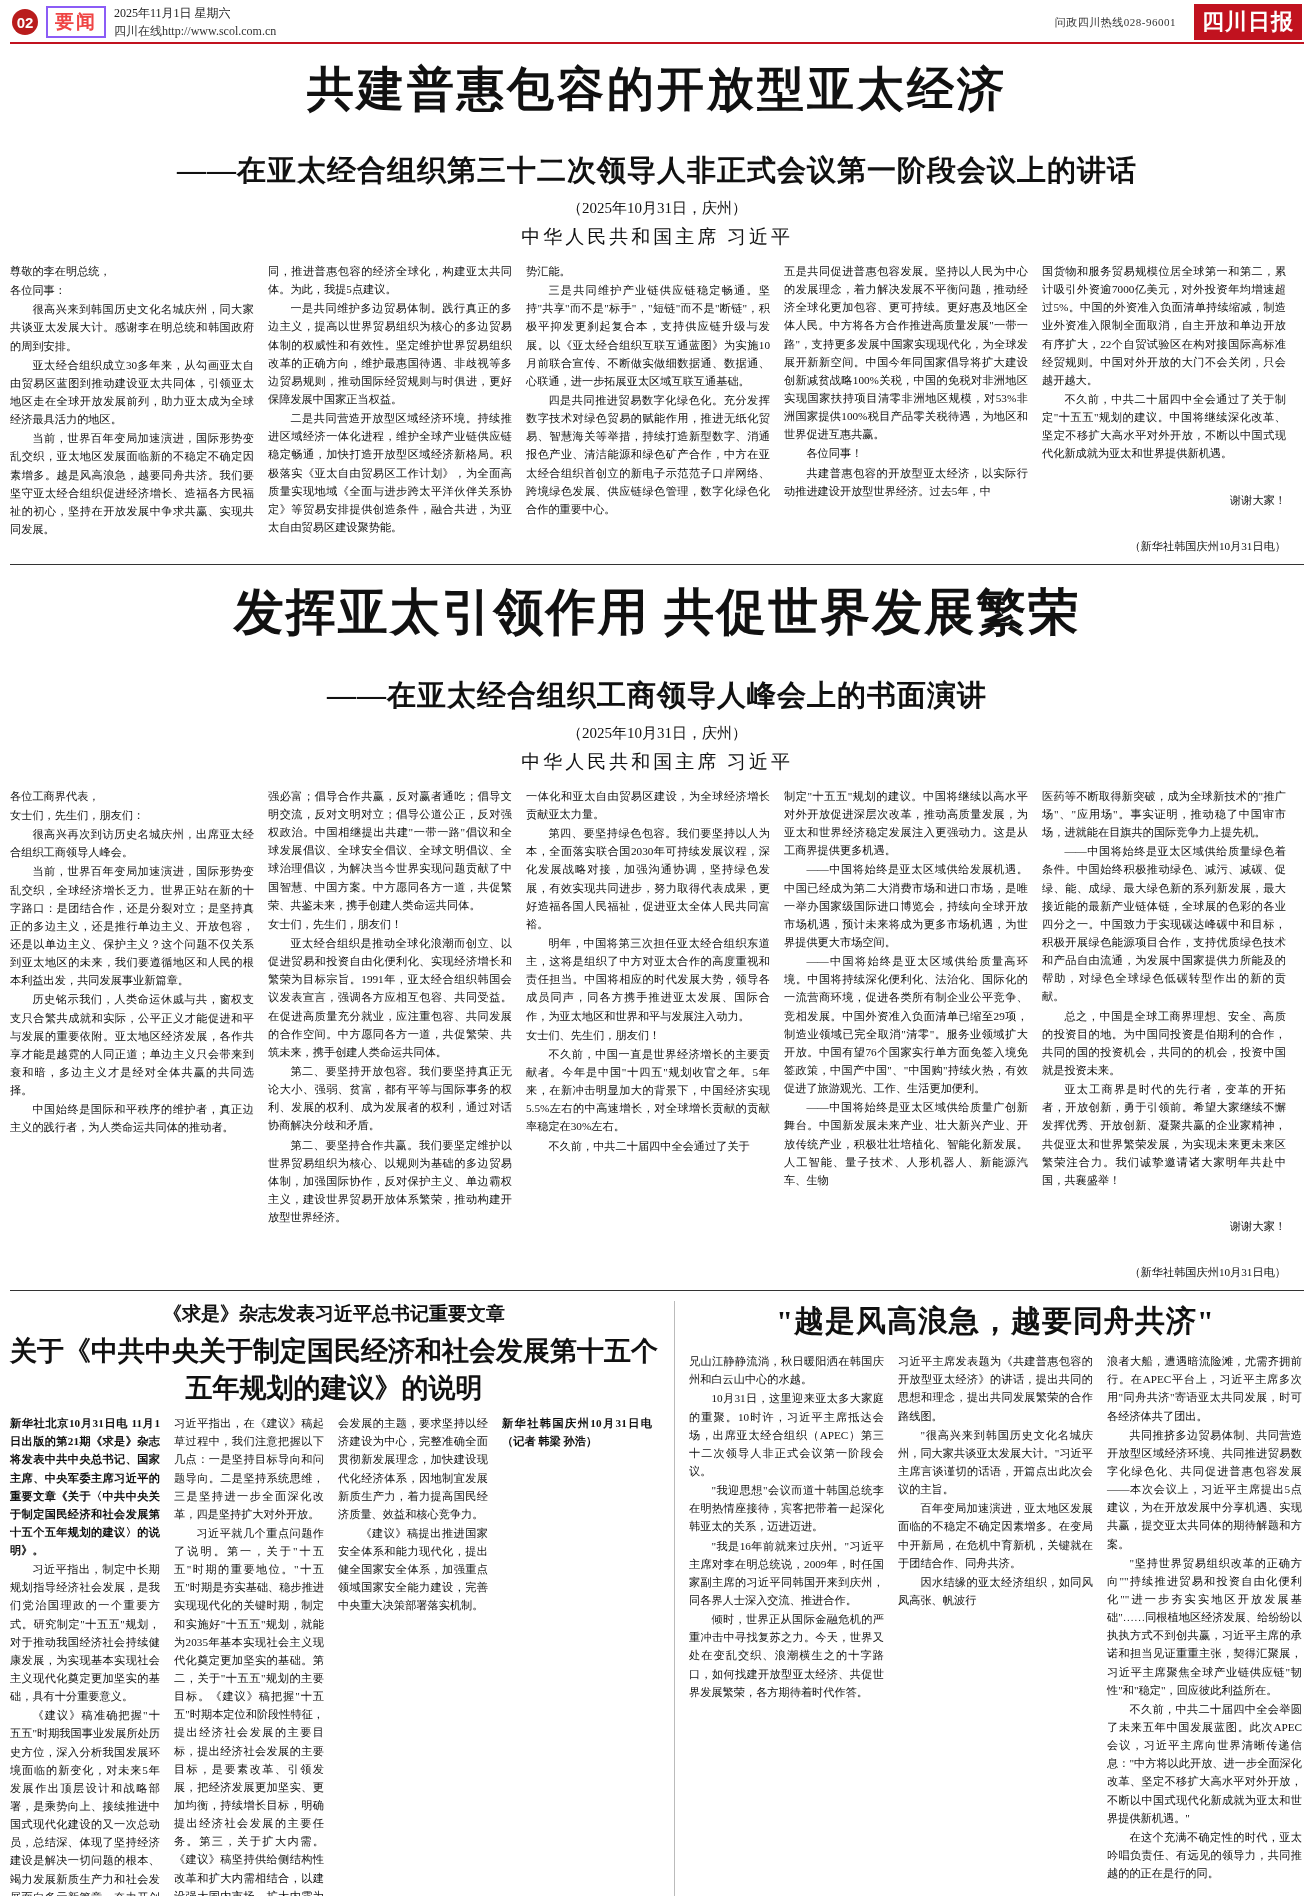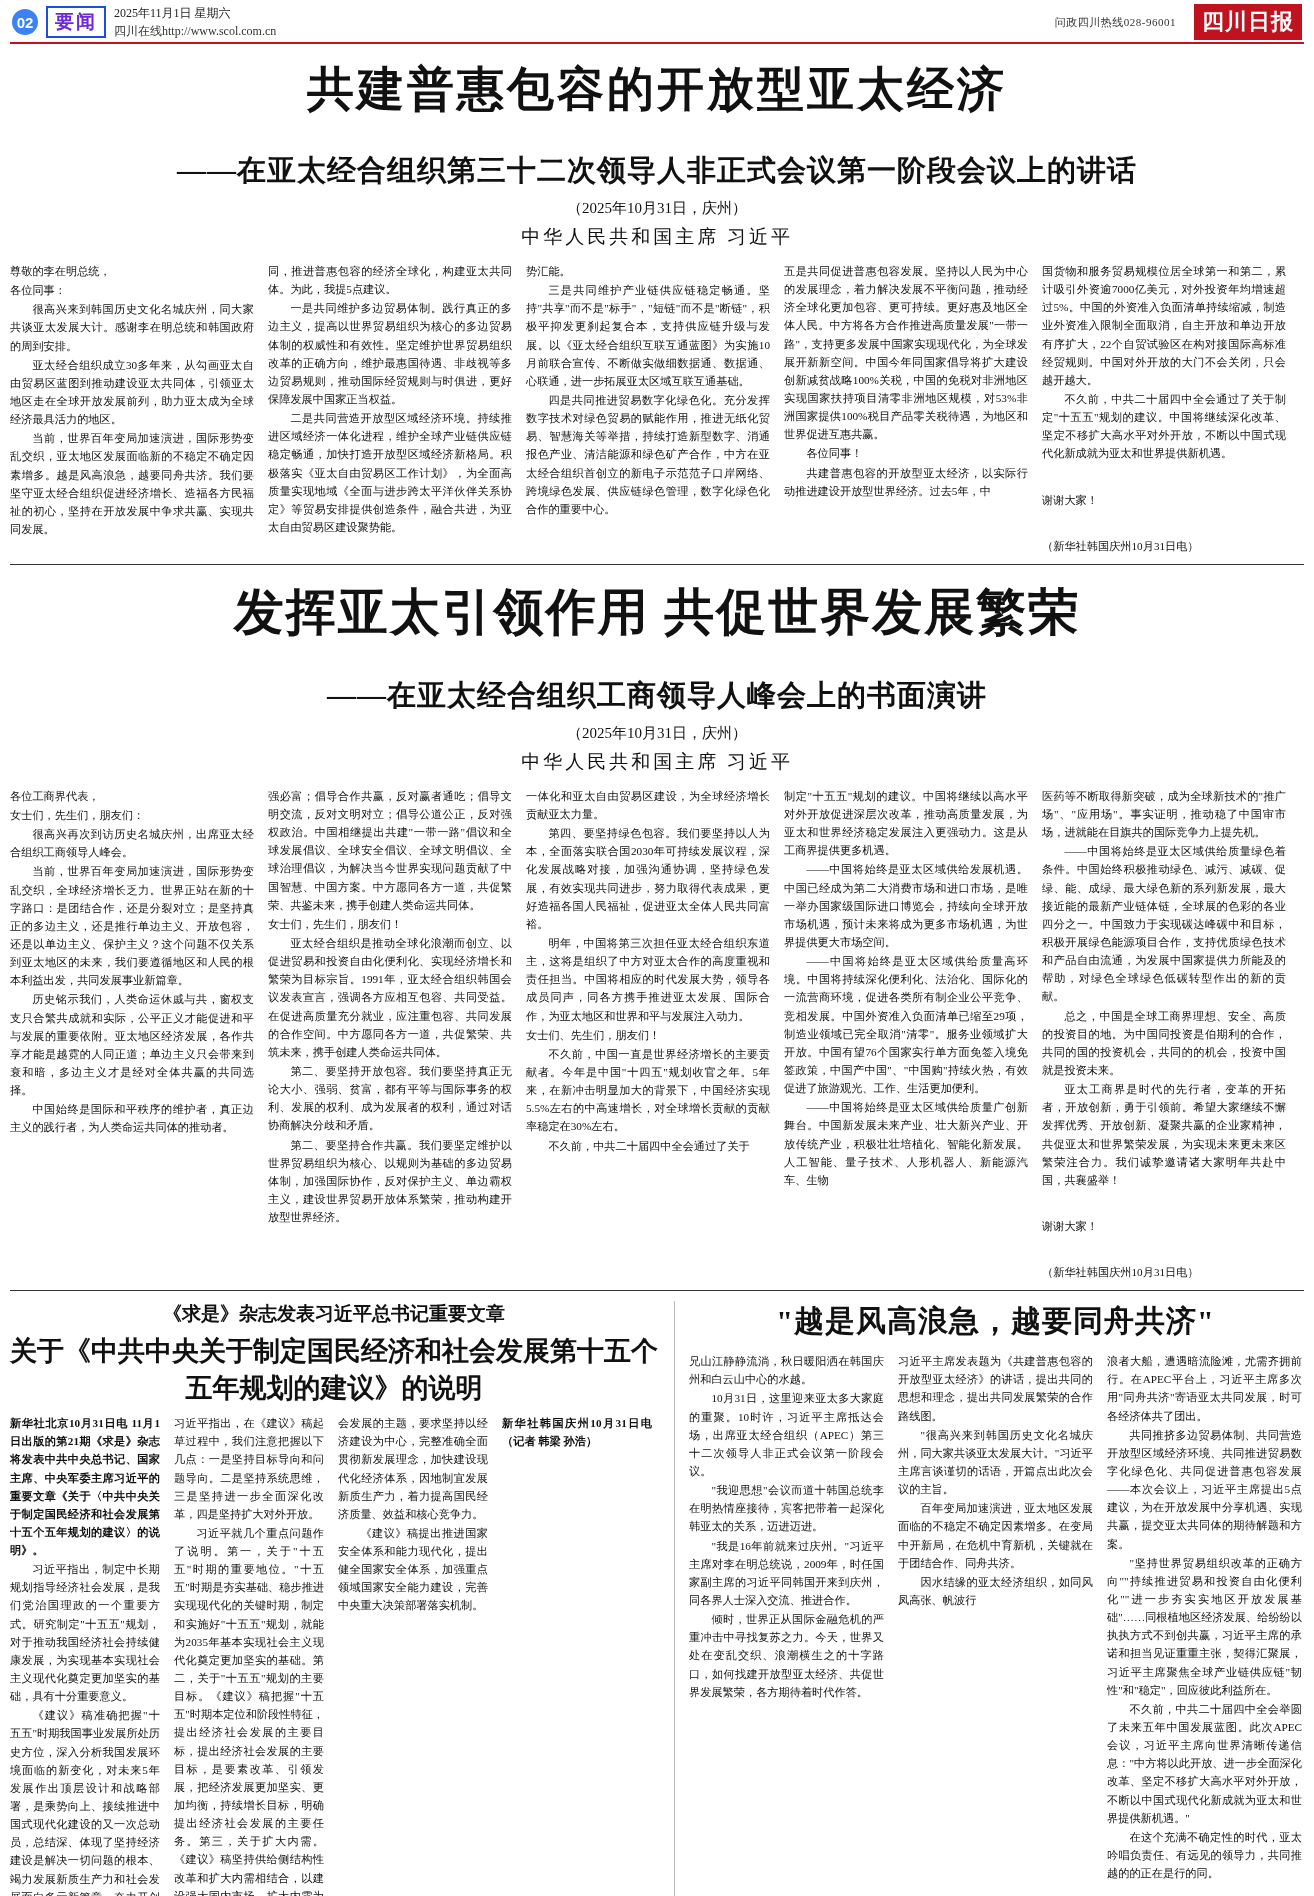--- a/index.html
+++ b/index.html
@@ -16,26 +16,26 @@
   .page { width: 1314px; height: 1896px; padding: 0 10px; position: relative; }
 
   
   .masthead {
     display: flex; align-items: center; gap: 8px;
     height: 44px; padding: 4px 2px 2px 2px;
     border-bottom: 2px solid #c1121f;
   }
   .pagenum {
     width: 26px; height: 26px; border-radius: 50%;
-    background: #3b82f6; color: #fff; font-size: 15px;
+    background: #b91c1c; color: #fff; font-size: 15px;
     display: flex; align-items: center; justify-content: center;
     font-family: "Liberation Sans", sans-serif; font-weight: bold;
   }
   .section-box {
-    border: 2px solid #1d4ed8; color: #6d28d9; font-weight: bold;
+    border: 2px solid #8b5cf6; color: #ef4444; font-weight: bold;
     font-size: 19px; padding: 1px 7px; letter-spacing: 2px;
   }
   .masthead-date { font-size: 12px; line-height: 1.5; color: #222; }
   .masthead-date .l2 { color: #333; }
   .masthead-spacer { flex: 1; }
   .hotline { font-size: 11px; color: #333; margin-right: 10px; letter-spacing: .5px; }
   .logo {
     background: #c1121f; color: #fff; font-weight: bold; font-size: 22px;
     padding: 3px 8px; letter-spacing: 1px;
   }
@@ -47,21 +47,21 @@
     font-family: "Liberation Serif", serif;
   }
   .subhead-1 { font-size: 29px; font-weight: bold; letter-spacing: 1px; margin-bottom: 8px; margin-top: 30px; }
   .dateline-c { font-size: 15px; margin-bottom: 6px; }
   .byline-c { font-size: 19px; letter-spacing: 3px; margin-bottom: 4px; }
 
   .cols { display: flex; gap: 14px; }
   .col { font-size: 11.2px; line-height: 1.62; text-align: justify; }
   .col p { margin: 0 0 1px; text-indent: 2em; }
   .col p.noind { text-indent: 0; }
-  .col p.right { text-indent: 0; margin-top: 28px; }
+  .col p.right { text-align: right; text-indent: 0; margin-top: 28px; }
   .col p.bold { font-weight: bold; }
 
   .a1-cols .col { width: 244px; }
   .rule { border-top: 1px solid #333; margin: 8px 0; }
 
   
   .headline-2 {
     font-size: 50px; font-weight: bold; letter-spacing: 2px; margin: 4px 0 8px;
     text-align: center;
   }

